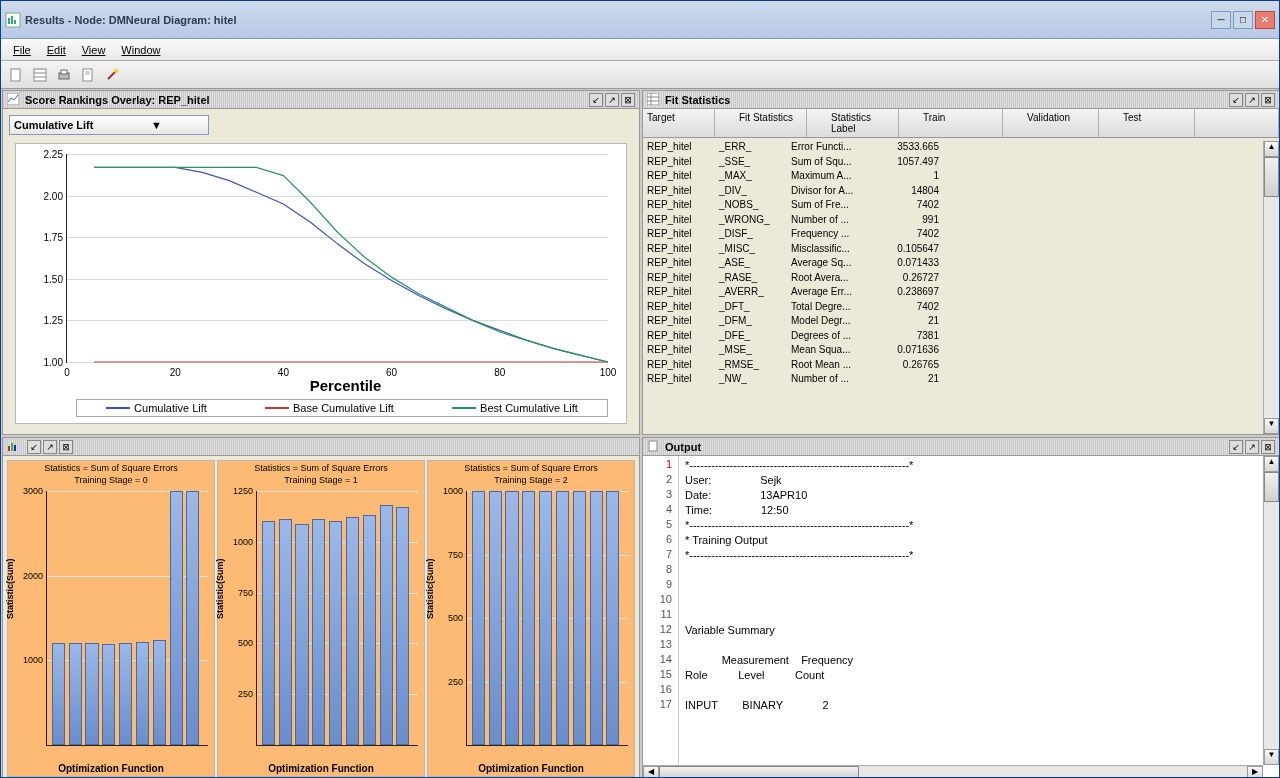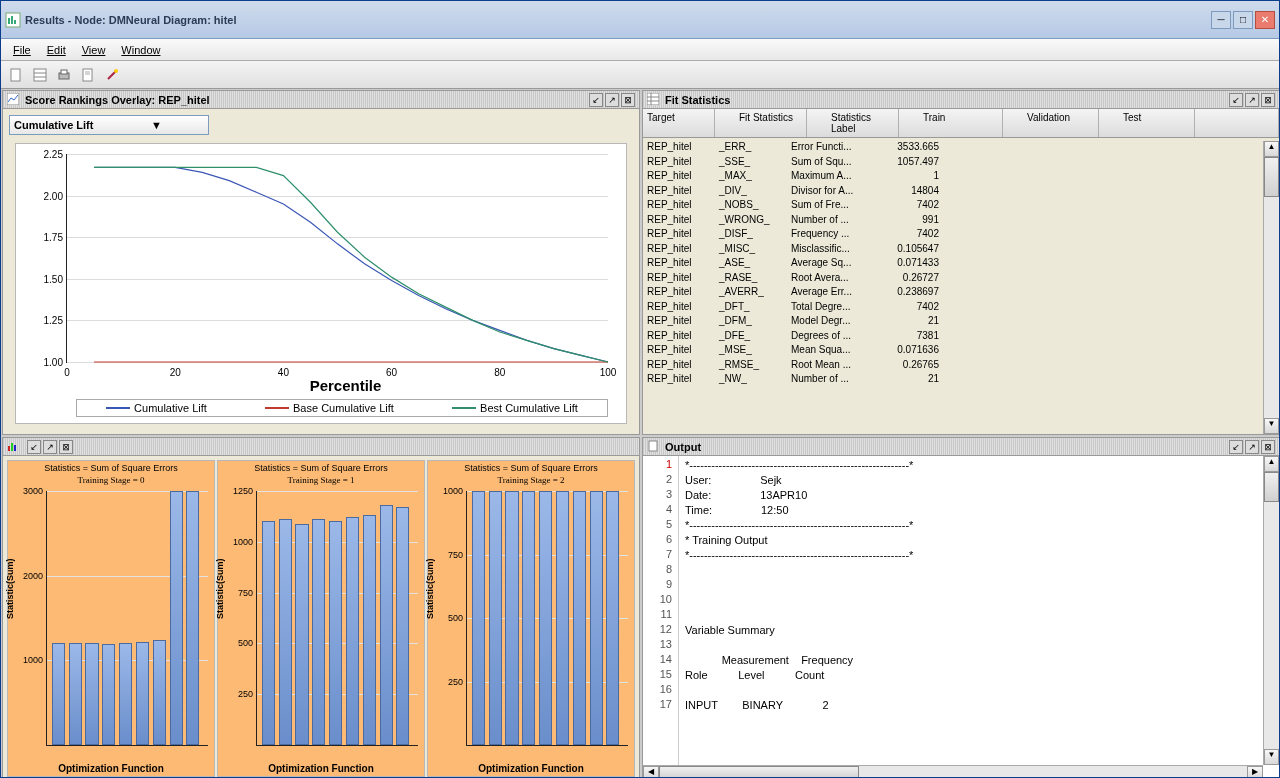--- a/index.html
+++ b/index.html
@@ -42,21 +42,21 @@
 .fitbody { position:absolute; top:32px; bottom:0; left:0; right:16px; overflow:hidden; }
 .fitrow div { padding:0 4px; font-size:10px; white-space:nowrap; overflow:hidden; height:14.5px; }
 .fitrow div:nth-child(4) { text-align:right; }
 .vscroll { position:absolute; top:32px; right:0; bottom:0; width:16px; background:#e8e8e8; border-left:1px solid #aaa; }
 .vscroll .up,.vscroll .dn { height:16px; background:linear-gradient(#f8f8f8,#d8d8d8); border:1px solid #999; font-size:8px; text-align:center; }
 .vscroll .thumb { position:absolute; top:16px; left:0; right:0; height:40px; background:linear-gradient(#f0f0f0,#d0d0d0); border:1px solid #888; }
 
 .stagewrap { display:flex; height:100%; padding:4px; gap:2px; }
 .stagechart { flex:1; background:#fdba74; border:1px solid #b8b8b8; position:relative; }
 .scheader { position:absolute; top:2px; left:0; right:0; text-align:center; font-size:9px; }
-.scheader2 { position:absolute; top:14px; left:0; right:0; text-align:center; font-size:9px;font-family:Liberation Serif, serif; }
+.scheader2 { position:absolute; top:14px; left:0; right:0; text-align:center; font-size:9px; }
 .scinner { position:absolute; left:38px; top:30px; right:6px; bottom:30px; border-left:1px solid #222; border-bottom:1px solid #222; }
 .scinner .grid { position:absolute; left:0; right:0; height:1px; background:#e2e2e2; }
 .sc-yt { position:absolute; left:-34px; width:30px; text-align:right; font-size:9px; transform:translateY(-50%); }
 .sc-yl { position:absolute; left:2px; top:50%; transform:translateY(-50%) rotate(-90deg); transform-origin:left center; font-size:9px; font-weight:bold; white-space:nowrap; }
 .sc-xl { position:absolute; bottom:2px; left:0; right:0; text-align:center; font-size:10px; font-weight:bold; }
 .bar { position:absolute; bottom:0; width:8%; background:linear-gradient(#9bb8e8,#6a8ecb); border:1px solid #4a6aa0; }
 
 .outbody { position:absolute; inset:0; display:flex; }
 .gutter { width:36px; background:#fff; border-right:1px solid #ccc; text-align:right; padding:2px 6px 2px 2px; font-family:Consolas,monospace; font-size:11px; color:#555; }
 .gutter div { height:15px; }

